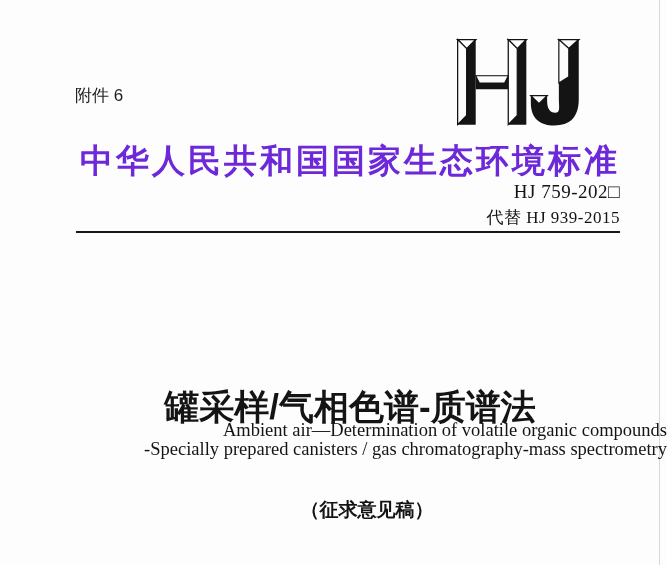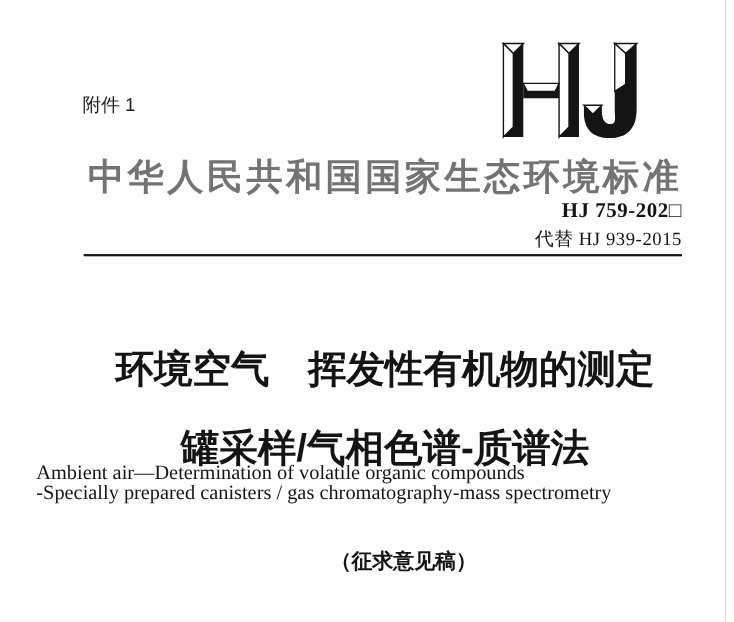--- a/index.html
+++ b/index.html
@@ -19,41 +19,41 @@
     font-size:17px; font-weight:500; color:#1d1d1d;
   }
   .logo {
     position:absolute; left:452px; top:36px; width:136px; height:94px;
   }
   .header-title {
     position:absolute; left:52px; top:139px; width:596px;
     text-align:center;
     font-family:"Liberation Serif", serif;
     font-size:33px; font-weight:600; letter-spacing:3px;
-    color:#737373; white-space:nowrap;
+    color:#6d28d9; white-space:nowrap;
   }
   .std-block {
     position:absolute; right:47px; top:181px; text-align:right;
     font-family:"Liberation Serif", serif; color:#141414;
   }
-  .std-no { font-size:19px; font-weight:700; letter-spacing:0.5px; }
+  .std-no { font-size:19px; font-weight:400; letter-spacing:0.5px; }
   .std-replaces { font-size:17px; margin-top:3px; letter-spacing:0.5px; }
   .rule {
     position:absolute; left:76px; top:231px; width:544px; height:2px;
     background:#161616;
   }
   .title-cn {
     position:absolute; left:33px; width:634px; text-align:center;
     font-family:"Liberation Sans", sans-serif;
     font-weight:bold; font-size:35px; color:#141414; white-space:nowrap;
   }
   .t1 { top:312px; }
   .t2 { top:360px;margin-top:24px; }
   .title-en {
-    position:absolute; left:33px; width:634px; text-align:left;
+    position:absolute; left:33px; width:634px; text-align:right;
     font-family:"Liberation Serif", serif;
     font-size:18.5px; color:#141414; white-space:nowrap;
   }
   .e1 { top:420px; }
   .e2 { top:439px; }
   .draft {
     position:absolute; left:50px; width:634px; top:497px; text-align:center;
     font-family:"Liberation Sans", sans-serif;
     font-weight:bold; font-size:19px; color:#141414;
   }
@@ -62,21 +62,21 @@
     clip:rect(0 0 0 0); white-space:nowrap;
   }
 </style>
 </head>
 <body>
 
 <div class="page">
 
   <div class="page-edge"></div>
 
-  <div class="attachment">附件 1</div>
+  <div class="attachment">附件 6</div>
 
   <svg class="logo" viewBox="0 0 150 104" xmlns="http://www.w3.org/2000/svg" aria-hidden="true">
 
     <polygon points="6,4 26,4 26,98 6,98" fill="#141414"></polygon>
     <polygon points="6,4 26,4 16,14" fill="#fdfdfd" stroke="#141414" stroke-width="1.6"></polygon>
     <polygon points="6,4 16,14 16,88 6,98" fill="#fdfdfd" stroke="#141414" stroke-width="1.4"></polygon>
     <polygon points="6,98 16,88 26,98" fill="#141414"></polygon>
 
     <polygon points="62,4 82,4 82,98 62,98" fill="#141414"></polygon>
     <polygon points="62,4 82,4 72,14" fill="#fdfdfd" stroke="#141414" stroke-width="1.6"></polygon>
@@ -95,21 +95,20 @@
 
   <div class="header-title">中华人民共和国国家生态环境标准</div>
 
   <div class="std-block">
     <div class="std-no">HJ 759-202□</div>
     <div class="std-replaces">代替 HJ 939-2015</div>
   </div>
 
   <div class="rule"></div>
 
-  <div class="title-cn t1">环境空气　挥发性有机物的测定</div>
   <div class="title-cn t2">罐采样/气相色谱-质谱法</div>
 
   <div class="title-en e1">Ambient air—Determination of volatile organic compounds</div>
   <div class="title-en e2">-Specially prepared canisters / gas chromatography-mass spectrometry</div>
 
   <div class="draft">（征求意见稿）</div>
 
 </div>
 
 </body></html>

